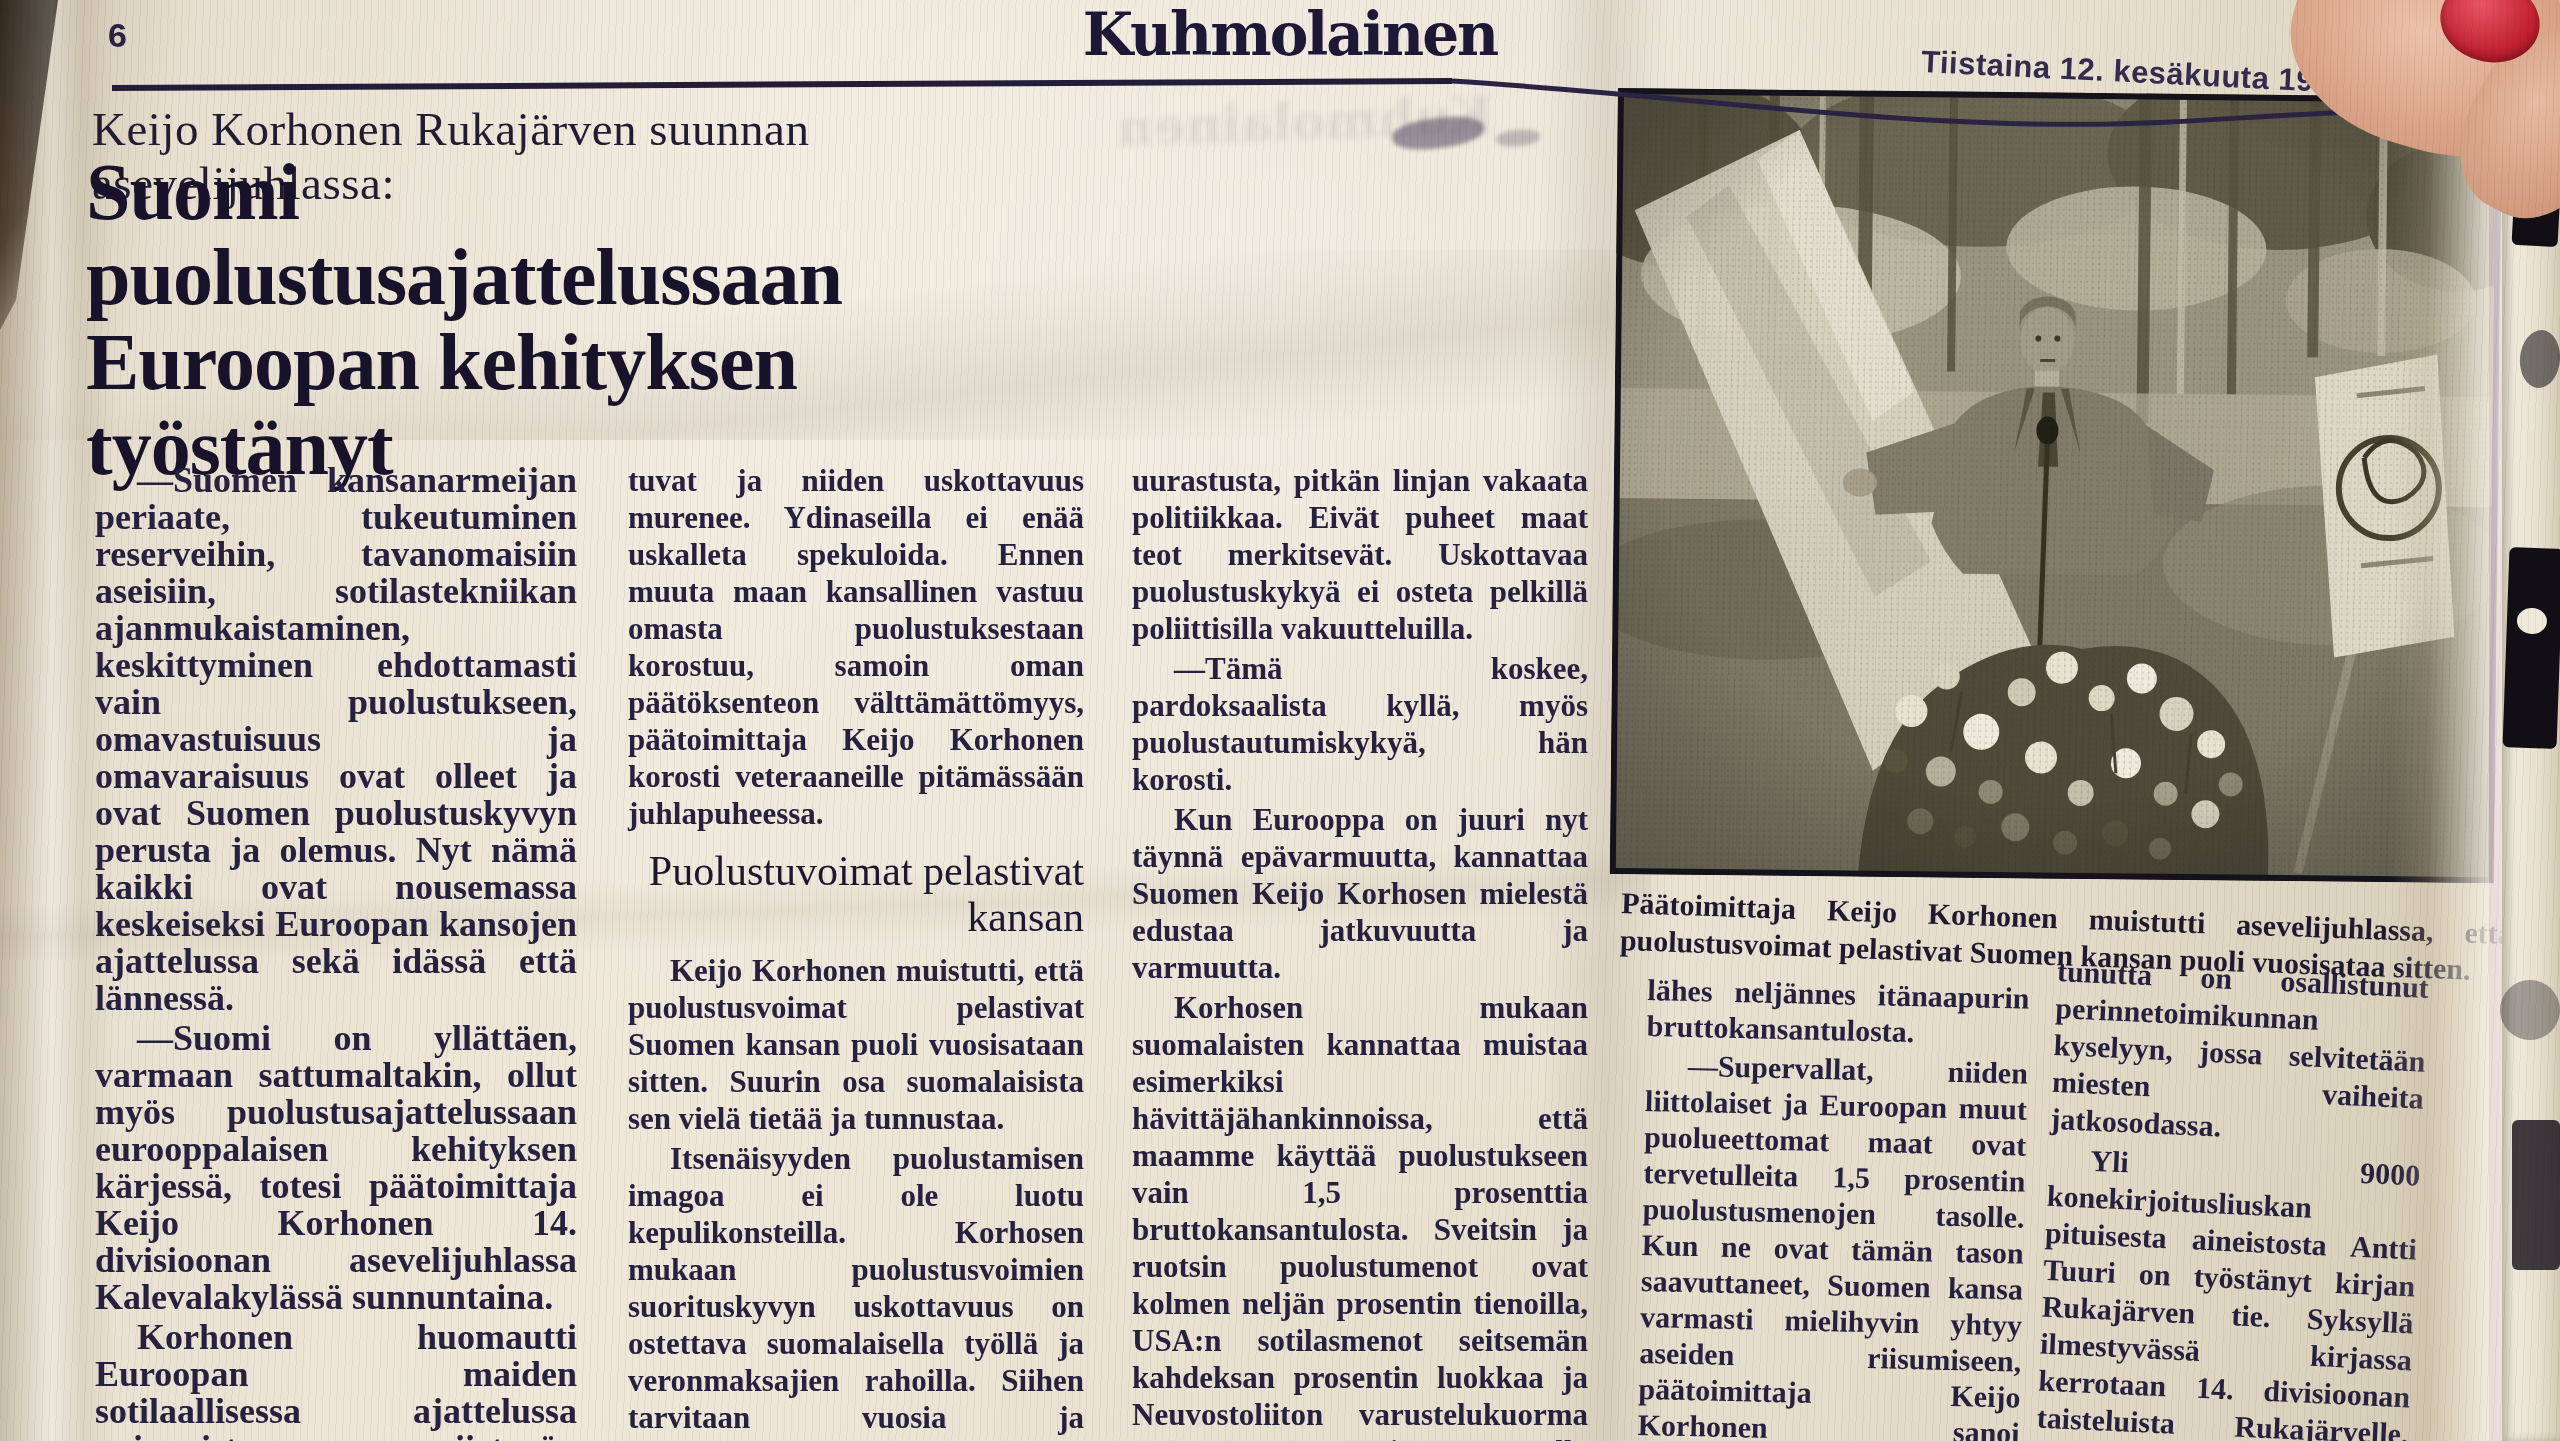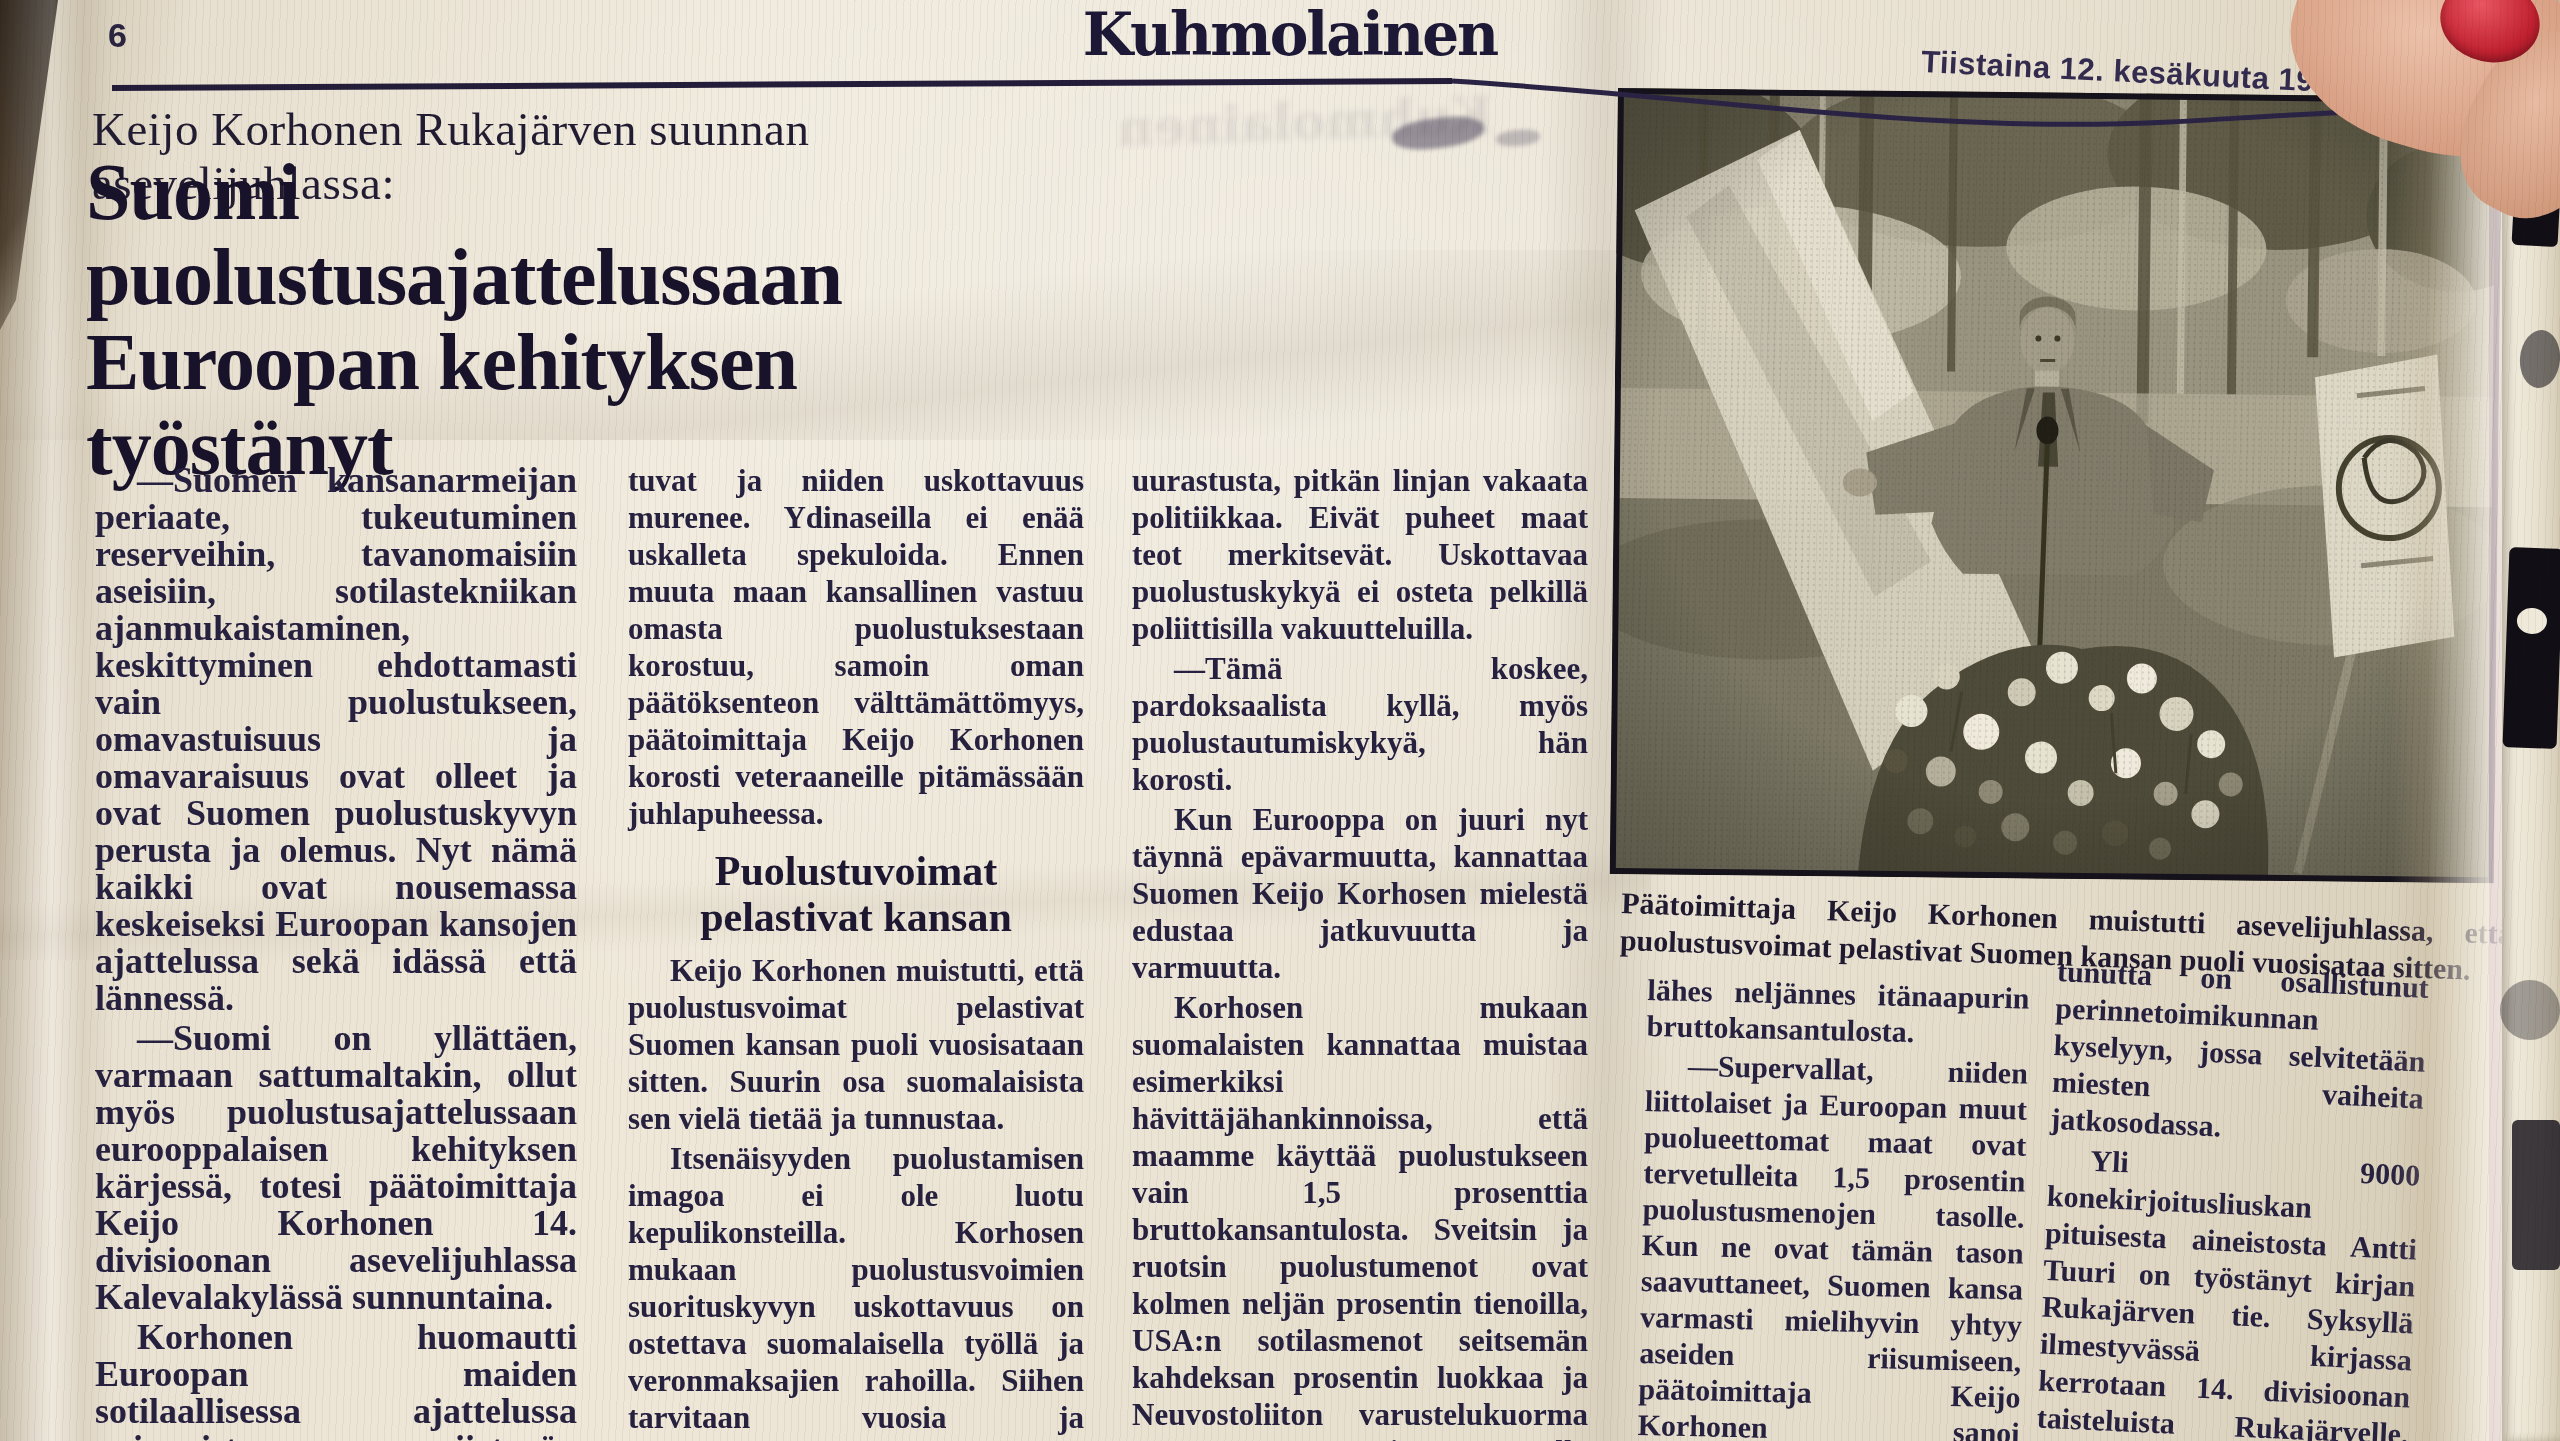--- a/index.html
+++ b/index.html
@@ -43,21 +43,21 @@
   .headline{position:absolute;left:86px;top:150px;width:920px;font-size:80px;line-height:85px;
     font-weight:700;color:#18132a;letter-spacing:-1px;}
   
   .col{position:absolute;top:462px;text-align:justify;font-weight:700;color:#272140;}
   .col p{margin:0 0 3px 0;}
   .ind{text-indent:42px;}
   .noind{text-indent:0;}
   .col1{left:95px;width:482px;font-size:36px;line-height:37px;}
   .col2{left:628px;width:456px;font-size:31px;line-height:37px;}
   .col3{left:1132px;width:456px;font-size:31px;line-height:37px;}
-  .subhead{font-size:42px;line-height:46px;font-weight:700;text-align:center;text-indent:0;
+  .subhead{font-size:42px;line-height:46px;font-weight:400;text-align:right;text-indent:0;
     margin:16px 0 12px 0 !important;color:#1d1731;}
   .col4{left:1648px;top:972px;width:382px;font-size:30px;line-height:36px;
     transform:rotate(1.3deg);transform-origin:left top;}
   .col5{left:2058px;top:952px;width:372px;font-size:30px;line-height:37px;
     transform:rotate(2.6deg);transform-origin:left top;z-index:2;}
   
   .photo{position:absolute;left:1618px;top:88px;width:884px;height:786px;
     transform:rotate(.6deg);transform-origin:left top;z-index:2;}
   .caption{position:absolute;left:1622px;top:884px;width:892px;font-size:30px;line-height:37px;
     font-weight:700;text-align:justify;color:#201a30;transform:rotate(2deg);

